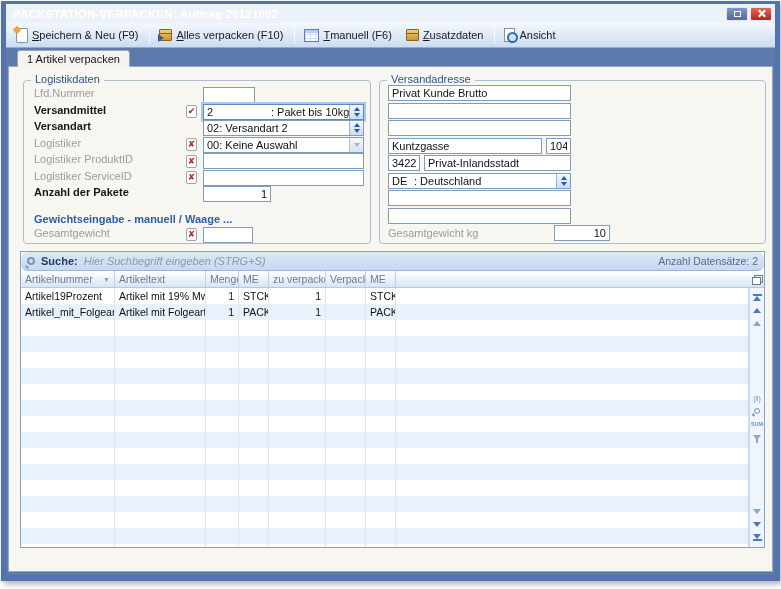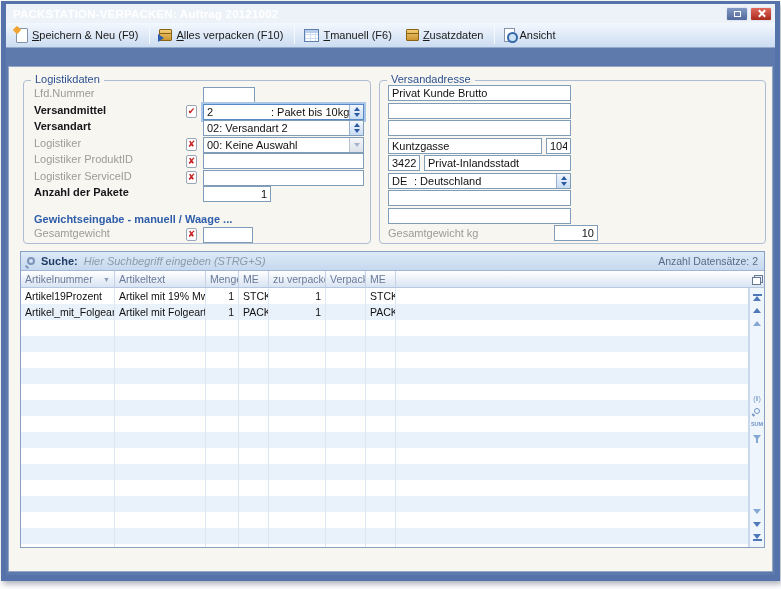--- a/index.html
+++ b/index.html
@@ -89,21 +89,21 @@
 
   
   .arow { display:flex; gap:4px; margin:0 0 1.5px 8px; }
   .gwrow { display:flex; align-items:center; margin:0 0 0 8px; }
   .gwlabel { width:166px; font-size:11px; color:#9c9c94; }
 
   
   .grid { position:absolute; left:11px; top:184px; width:745px; height:297px; border:1px solid #8aa0c2;
           background:#fff; overflow:hidden; }
   .searchbar { height:19px; background:linear-gradient(#dce9f8,#c6d9ef); border-bottom:1px solid #a0b5d6;
-               display:flex; align-items:center; padding:0 6px; font-size:11px; cursor:text; }
+               display:flex; align-items:center; padding:0 6px; font-size:11px; cursor:text;border-radius:7px; }
   .mag { width:8px; height:8px; border:2px solid #7d94b8; border-radius:50%; position:relative; margin-right:6px; }
   .mag::after { content:""; position:absolute; width:4px; height:2px; background:#7d94b8; left:-4px; top:7px; transform:rotate(45deg); }
   .search-label { font-weight:bold; color:#223c66; margin-right:6px; }
   .search-hint { font-style:italic; color:#8e99ab; flex:1; }
   .count-label { color:#5a6a85; font-size:10.5px; }
 
   .ghead { height:17px; display:flex; background:linear-gradient(#ffffff,#d9e4f3); border-bottom:1px solid #b6c7e0;
            color:#6a7b99; font-size:10.5px; }
   .hcell { display:flex; align-items:center; padding:0 4px; border-right:1px solid #c3d2e7; white-space:nowrap; overflow:hidden; cursor:pointer; }
   .hcell.sorted { justify-content:space-between; }
@@ -171,20 +171,21 @@
       <span><span class="accel">Z</span><span>usatzdaten</span></span>
     </div>
     <div class="tsep"></div>
     <div class="tbtn">
       <span class="ico ico-view"></span>
       <span><span class="accel"></span><span>Ansicht</span></span>
     </div>
   </div>
 
   <div class="workspace">
+    <div class="tab">1 Artikel verpacken</div>
 
     <div class="tabpage">
 
       <div class="groupbox" style="left:14px; top:13px; width:348px; height:164px;">
         <span class="gb-title">Logistikdaten</span>
         <div class="gb-body">
           <div class="frow">
             <span class="flabel dim">Lfd.Nummer</span>
             <span class="ficon"></span>
             <input class="tbox" style="width: 52px;" value="">
@@ -287,21 +288,21 @@
             </div>
           </div>
           <div class="arow">
               <input class="tbox" style="width: 183px;" value="">
             </div>
           <div class="arow">
               <input class="tbox" style="width: 183px;" value="">
             </div>
           <div class="gwrow">
             <span class="gwlabel">Gesamtgewicht kg</span>
-            <input class="tbox ralign" style="width: 44px;" value="10">
+            <input class="tbox ralign" style="width: 56px;" value="10">
           </div>
         </div>
       </div>
 
       <div class="grid">
         <div class="searchbar">
           <span class="mag"></span>
           <span class="search-label">Suche:</span>
           <span class="search-hint">Hier Suchbegriff eingeben (STRG+S)</span>
           <span class="count-label">Anzahl Datensätze: 2</span>

